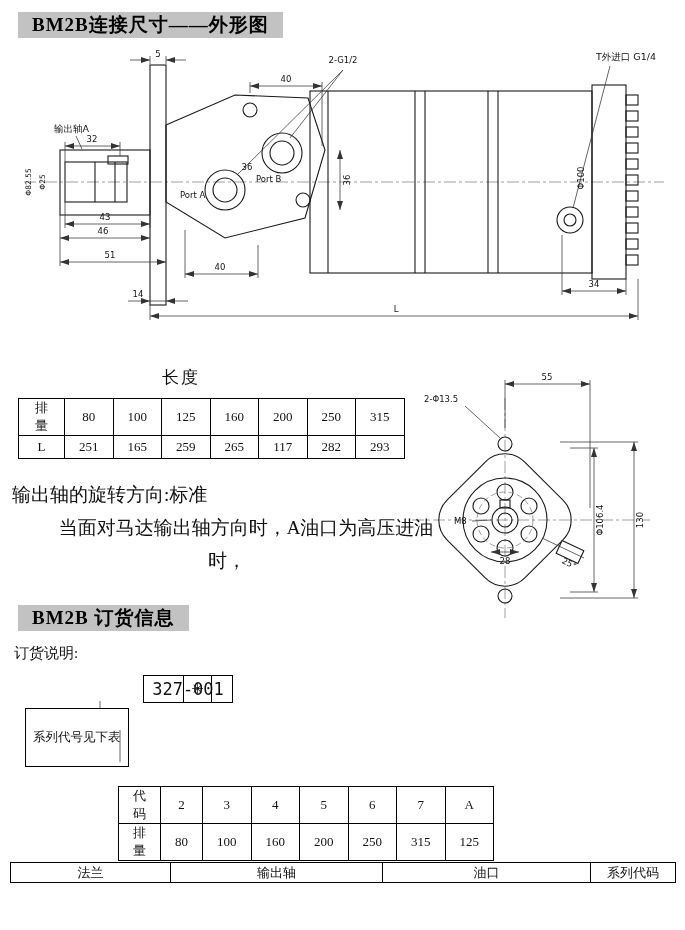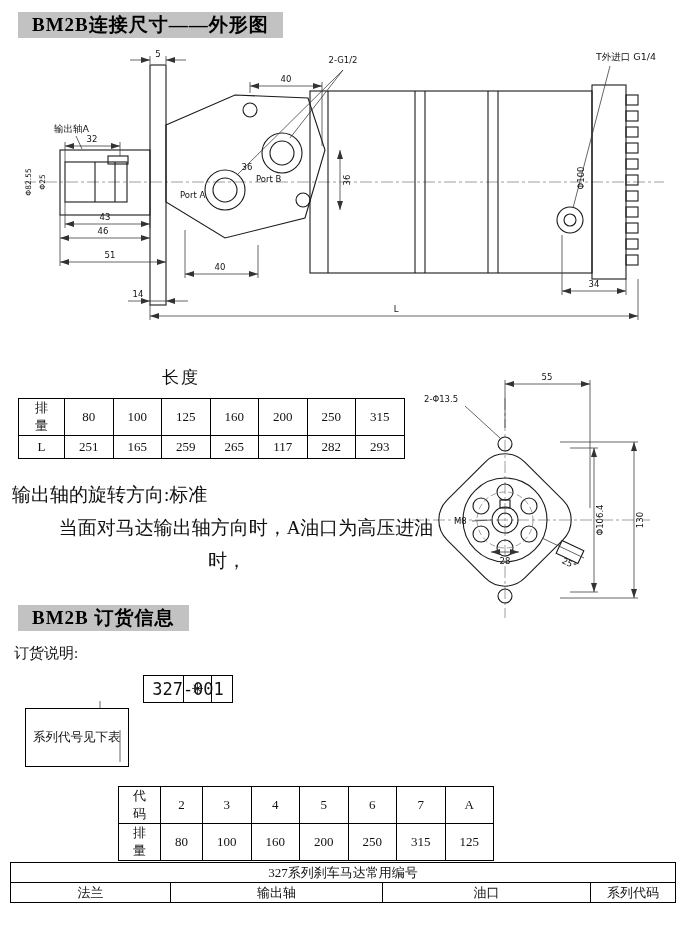--- a/index.html
+++ b/index.html
@@ -313,23 +313,20 @@
     </table>
 
   <table class="bottom-table">
     <colgroup>
       <col style="width:160px">
         <col style="width:212px">
         <col style="width:208px">
         <col style="width:85px">
     </colgroup>
     <tbody>
-        <tr>
-      <td colspan="4">327系列刹车马达常用编号</td>
-    </tr>
     <tr>
       <td>法兰</td>
       <td>输出轴</td>
       <td>油口</td>
       <td>系列代码</td>
     </tr>
   </tbody>
     </table>
 
 </div>

